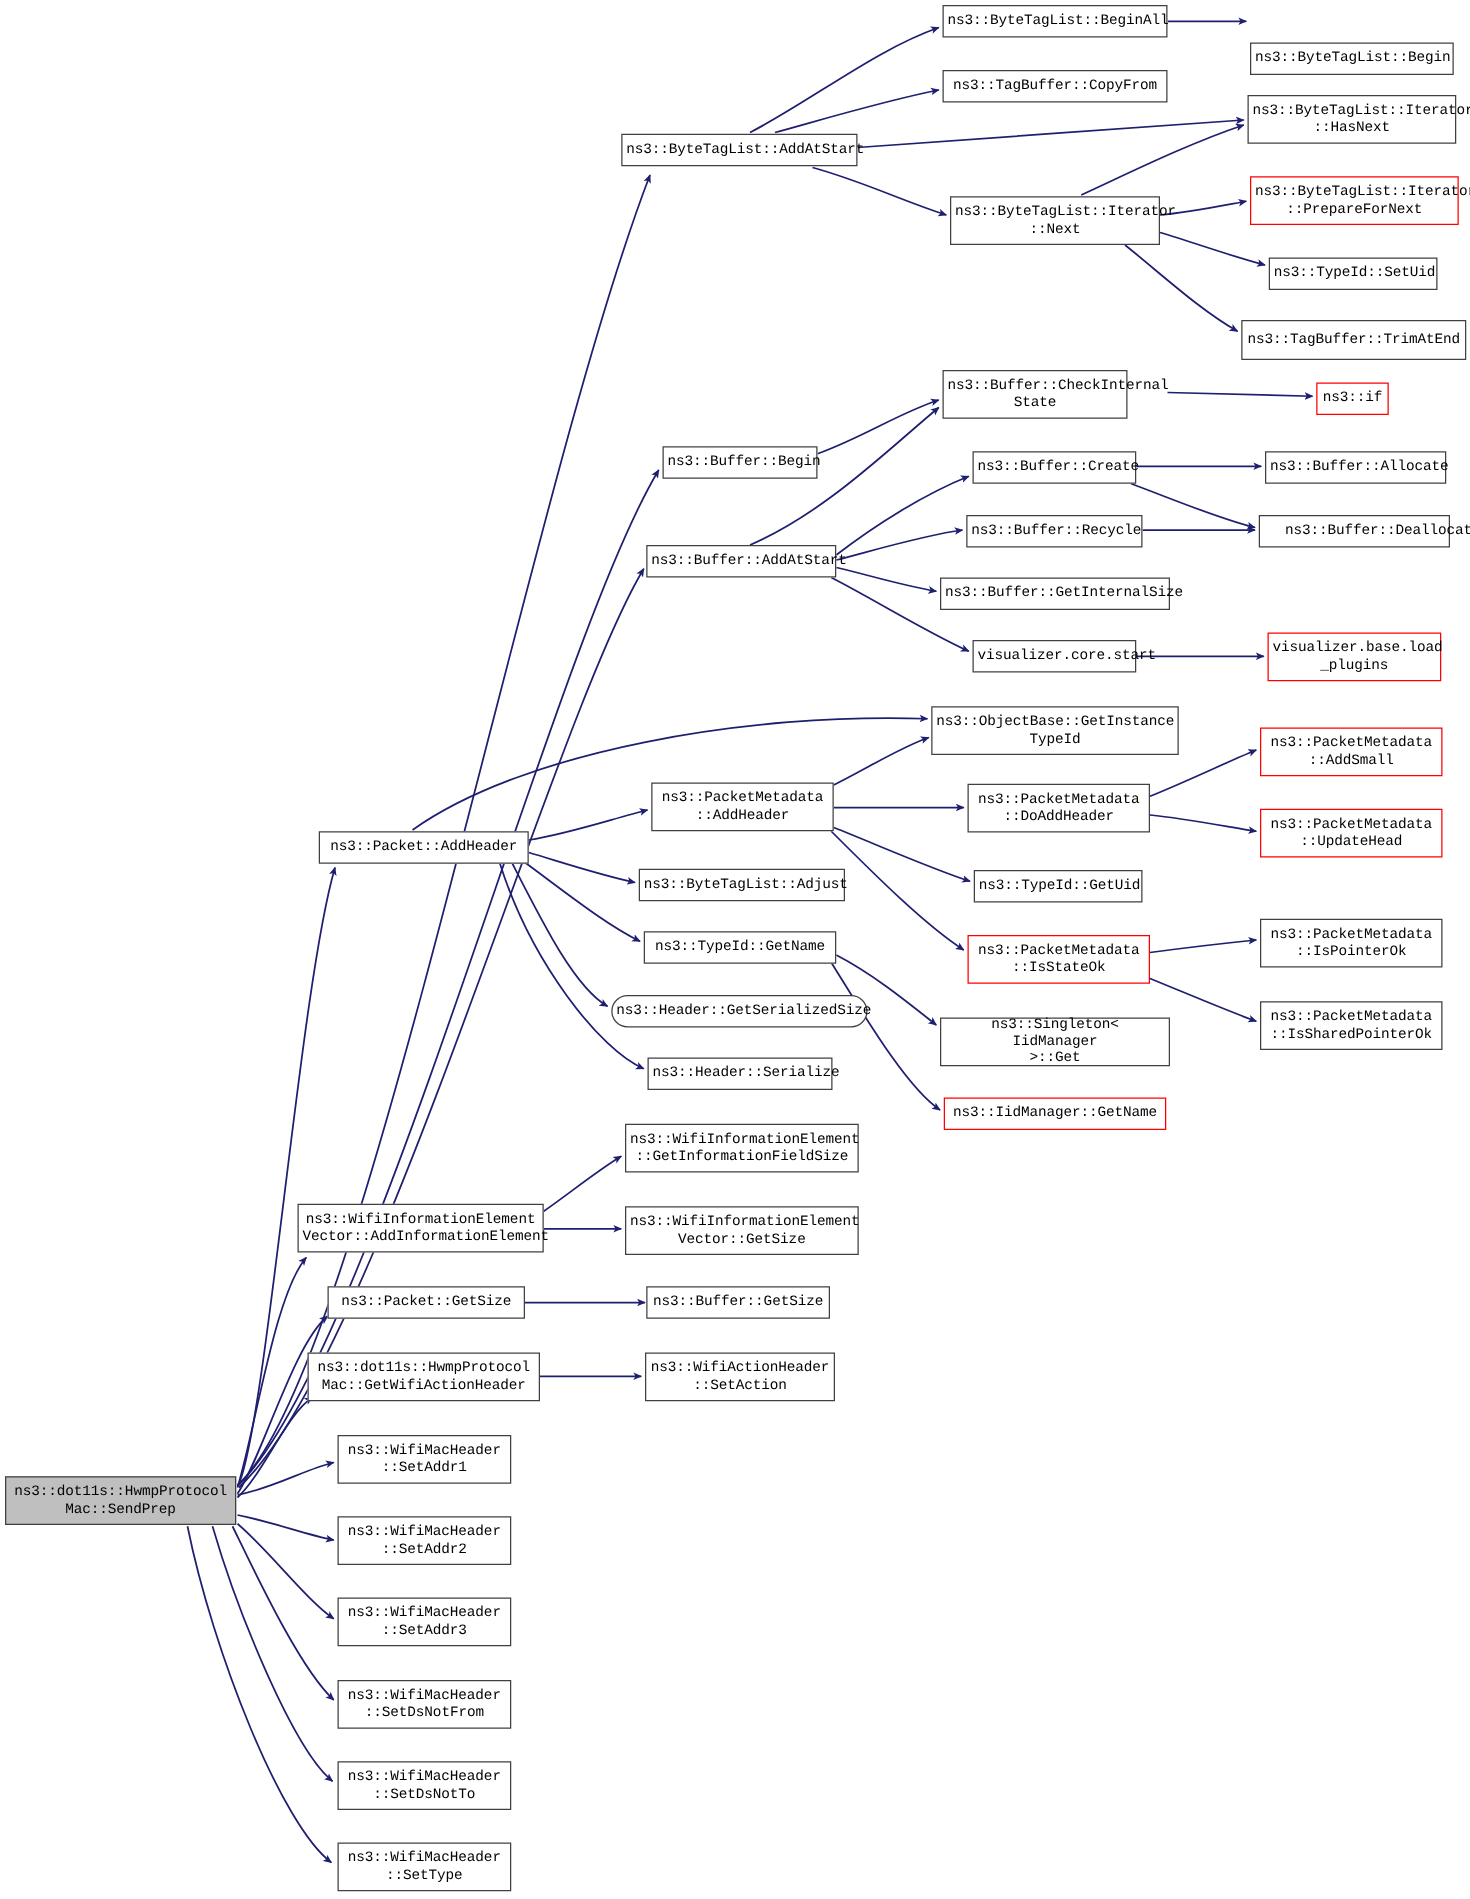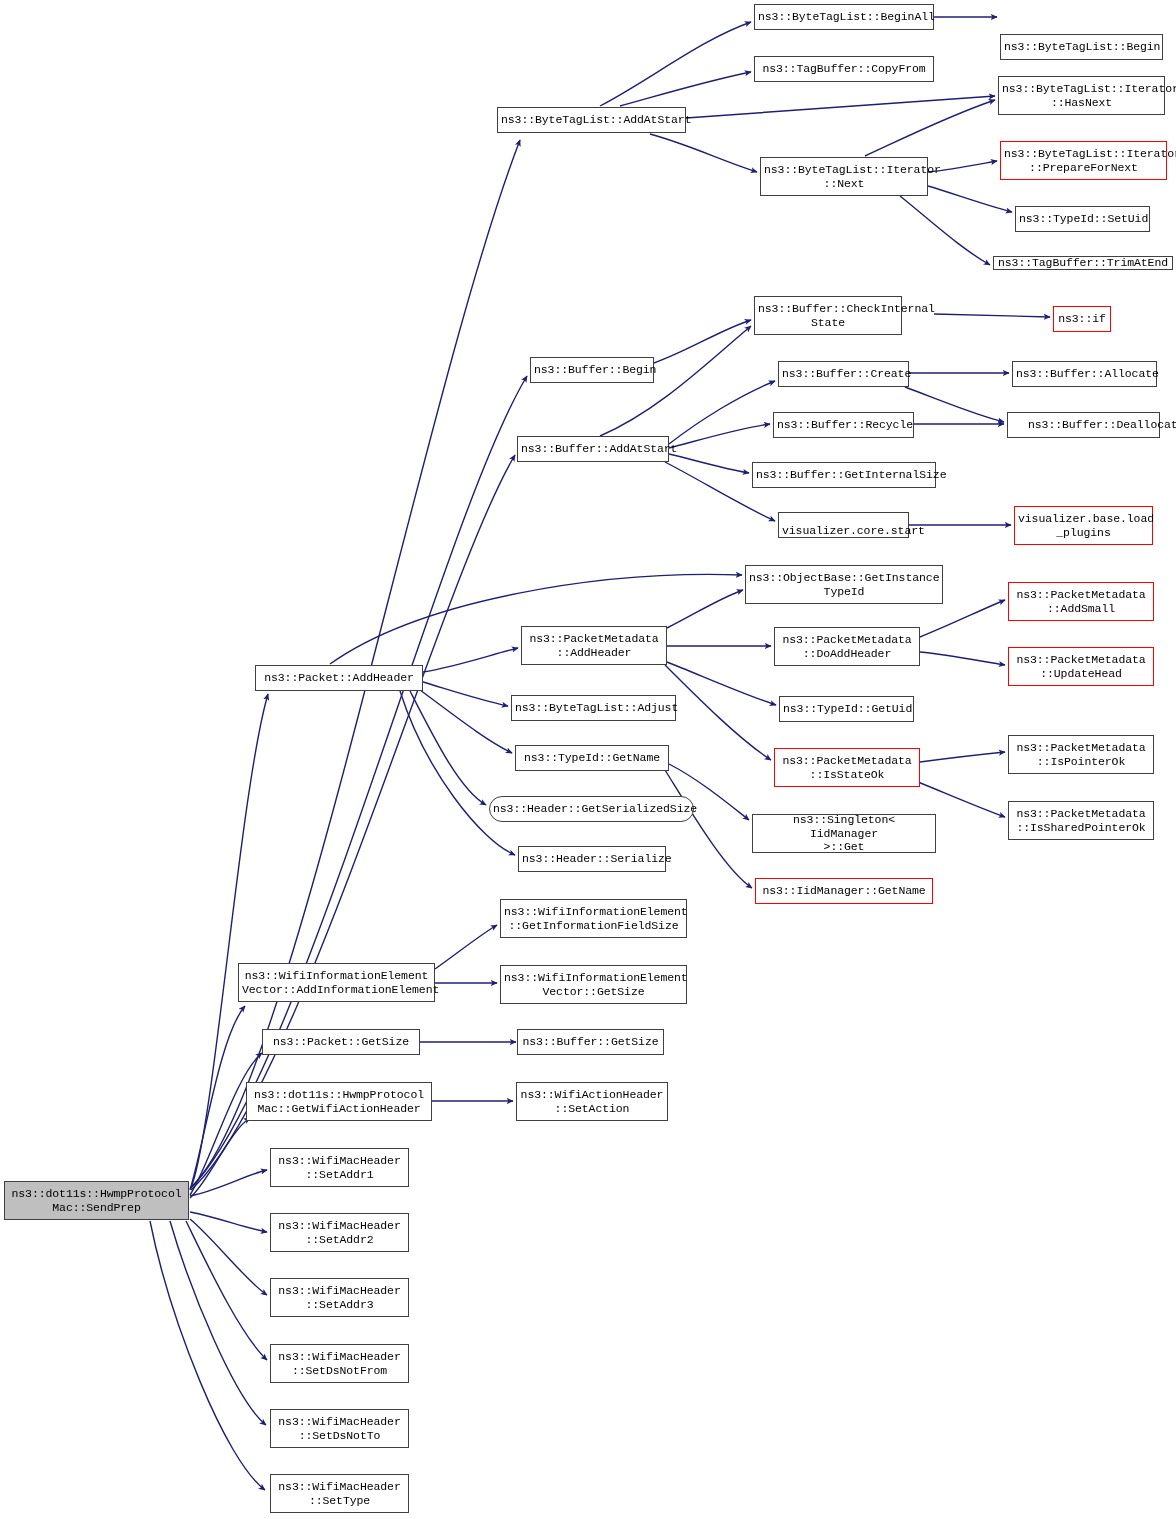--- a/index.html
+++ b/index.html
@@ -155,38 +155,38 @@
 ::SetAction</span></div>
       <div class="node-box" style="left: 754px; top: 4px; width: 180px; height: 26px;"><span class="node-label">ns3::ByteTagList::BeginAll</span></div>
       <div class="node-box" style="left: 754px; top: 56px; width: 180px; height: 26px;"><span class="node-label">ns3::TagBuffer::CopyFrom</span></div>
       <div class="node-box" style="left: 760px; top: 157px; width: 168px; height: 39px;"><span class="node-label">ns3::ByteTagList::Iterator
 ::Next</span></div>
       <div class="node-box" style="left: 754px; top: 296px; width: 148px; height: 39px;"><span class="node-label">ns3::Buffer::CheckInternal
 State</span></div>
       <div class="node-box" style="left: 778px; top: 361px; width: 131px; height: 26px;"><span class="node-label">ns3::Buffer::Create</span></div>
       <div class="node-box" style="left: 773px; top: 412px; width: 141px; height: 26px;"><span class="node-label">ns3::Buffer::Recycle</span></div>
       <div class="node-box" style="left: 752px; top: 462px; width: 184px; height: 26px;"><span class="node-label">ns3::Buffer::GetInternalSize</span></div>
-      <div class="node-box" style="left: 778px; top: 512px; width: 131px; height: 26px; align-items: flex-end;"><span class="node-label">visualizer.core.start</span></div>
+      <div class="node-box" style="left: 778px; top: 512px; width: 131px; height: 26px;"><span class="node-label">visualizer.core.start</span></div>
       <div class="node-box" style="left: 745px; top: 565px; width: 198px; height: 39px;"><span class="node-label">ns3::ObjectBase::GetInstance
 TypeId</span></div>
       <div class="node-box" style="left: 774px; top: 627px; width: 146px; height: 39px;"><span class="node-label">ns3::PacketMetadata
 ::DoAddHeader</span></div>
       <div class="node-box" style="left: 779px; top: 696px; width: 135px; height: 26px; text-align: center;"><span class="node-label">ns3::TypeId::GetUid</span></div>
       <div class="node-box red" style="left: 774px; top: 748px; width: 146px; height: 39px;"><span class="node-label">ns3::PacketMetadata
 ::IsStateOk</span></div>
       <div class="node-box" style="left: 752px; top: 814px; width: 184px; height: 39px;"><span class="node-label">ns3::Singleton&lt; IidManager
 &gt;::Get</span></div>
       <div class="node-box red" style="left: 755px; top: 878px; width: 178px; height: 26px;"><span class="node-label">ns3::IidManager::GetName</span></div>
       <div class="node-box" style="left: 1000px; top: 18px; width: 163px; height: 26px; margin-top: 16px;"><span class="node-label">ns3::ByteTagList::Begin</span></div>
       <div class="node-box" style="left: 998px; top: 76px; width: 167px; height: 39px;"><span class="node-label">ns3::ByteTagList::Iterator
 ::HasNext</span></div>
       <div class="node-box red" style="left: 1000px; top: 141px; width: 167px; height: 39px;"><span class="node-label">ns3::ByteTagList::Iterator
 ::PrepareForNext</span></div>
       <div class="node-box" style="left: 1015px; top: 206px; width: 135px; height: 26px;"><span class="node-label">ns3::TypeId::SetUid</span></div>
-      <div class="node-box" style="left: 993px; top: 256px; width: 180px; height: 14px;"><span class="node-label">ns3::TagBuffer::TrimAtEnd</span></div>
+      <div class="node-box" style="left: 993px; top: 256px; width: 180px; height: 32px;"><span class="node-label">ns3::TagBuffer::TrimAtEnd</span></div>
       <div class="node-box red" style="left: 1053px; top: 306px; width: 58px; height: 26px;"><span class="node-label">ns3::if</span></div>
       <div class="node-box" style="left: 1012px; top: 361px; width: 145px; height: 26px;"><span class="node-label">ns3::Buffer::Allocate</span></div>
       <div class="node-box" style="left: 1007px; top: 412px; width: 153px; height: 26px; padding-left: 20px;"><span class="node-label">ns3::Buffer::Deallocate</span></div>
       <div class="node-box red" style="left: 1014px; top: 506px; width: 139px; height: 39px;"><span class="node-label">visualizer.base.load
 _plugins</span></div>
       <div class="node-box red" style="left: 1008px; top: 582px; width: 146px; height: 39px;"><span class="node-label">ns3::PacketMetadata
 ::AddSmall</span></div>
       <div class="node-box red" style="left: 1008px; top: 647px; width: 146px; height: 39px;"><span class="node-label">ns3::PacketMetadata
 ::UpdateHead</span></div>
       <div class="node-box" style="left: 1008px; top: 735px; width: 146px; height: 39px;"><span class="node-label">ns3::PacketMetadata

